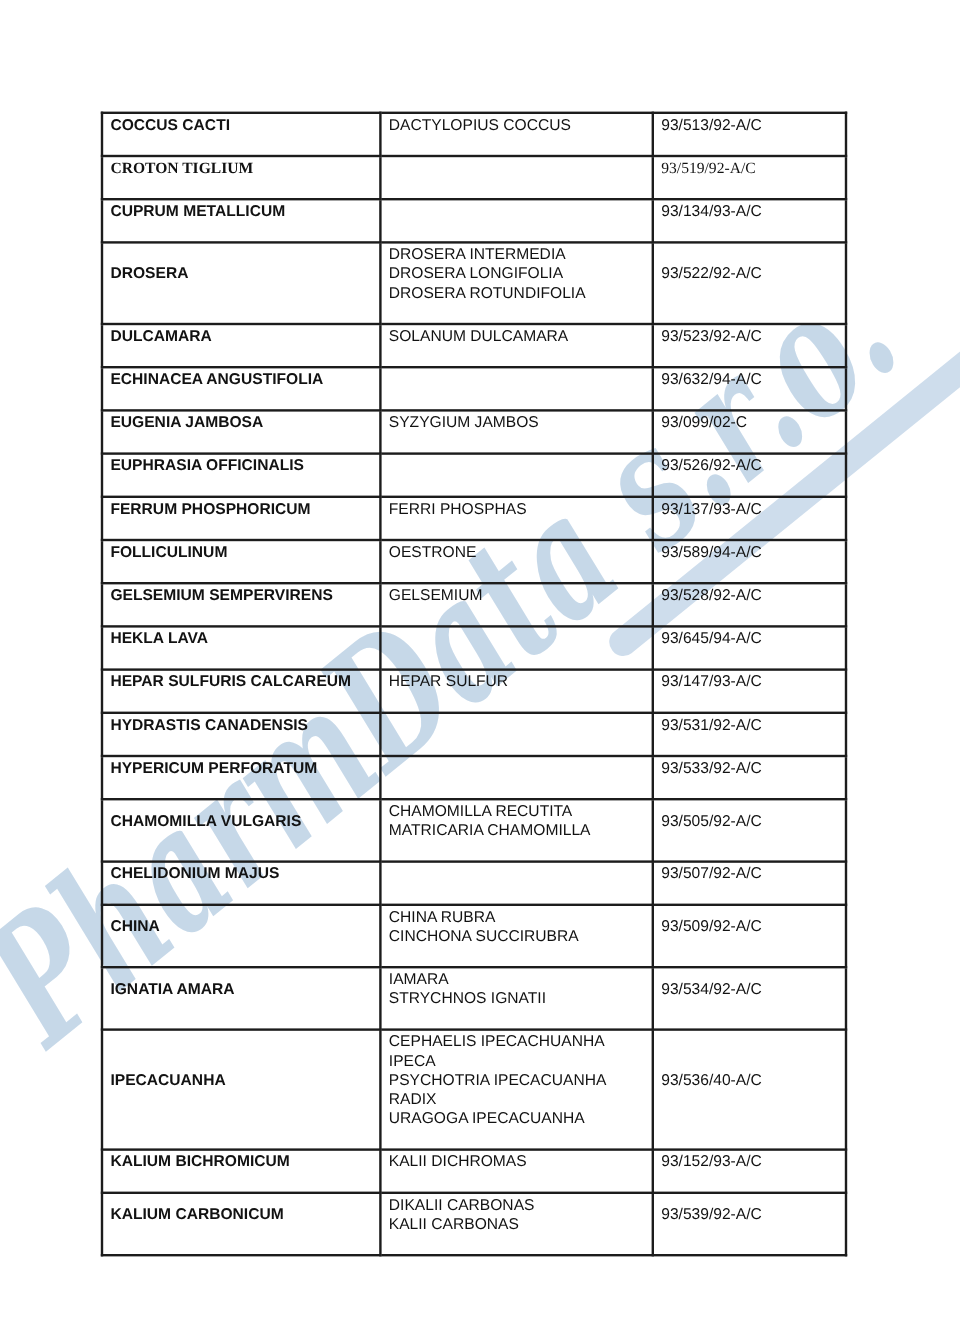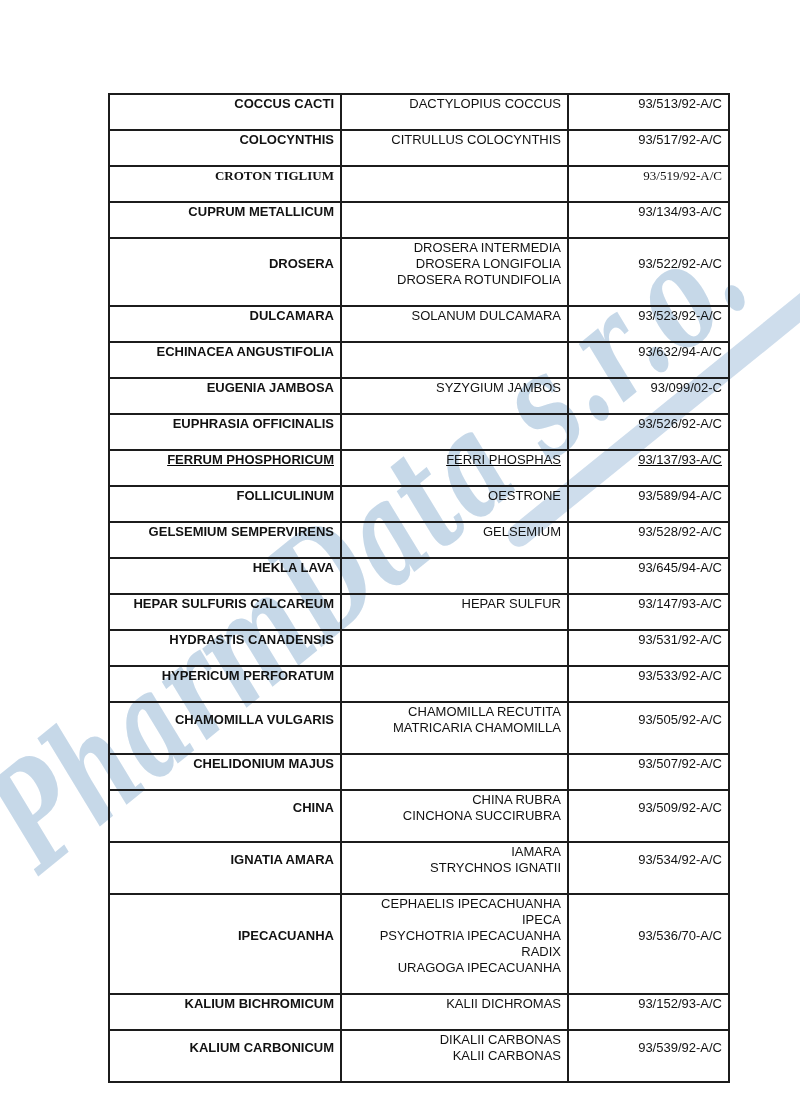--- a/index.html
+++ b/index.html
@@ -34,27 +34,26 @@
     font-style: italic;
     font-weight: bold;
     opacity: 0.85;
   }
   .watermark-swoosh {
     opacity: 0.75;
   }
   
   table.substances {
     position: absolute;
-    left: 108px;
+    left: 84px;
     top: 93px;
     width: 620px;
     border-collapse: collapse;
     table-layout: fixed;
     z-index: 1;
-    text-align: right;
   }
   table.substances td {
     border: 2px solid #1c1c1c;
     vertical-align: middle;
     padding: 1px 6px;
     font-size: 13px;
     line-height: 16px;
     color: #121212;
     background: transparent;
     overflow: hidden;
@@ -94,33 +93,20 @@
       </td>
       <td class="syn-cell">
         <div class="cell-content">
               <div>DACTYLOPIUS COCCUS</div>
             </div>
       </td>
       <td class="code-cell">
         <div class="cell-content">93/513/92-A/C</div>
       </td>
     </tr>
-        <tr style="height: 32px;">
-      <td class="name-cell">
-        <div class="cell-content">COLOCYNTHIS</div>
-      </td>
-      <td class="syn-cell">
-        <div class="cell-content">
-              <div>CITRULLUS COLOCYNTHIS</div>
-            </div>
-      </td>
-      <td class="code-cell">
-        <div class="cell-content">93/517/92-A/C</div>
-      </td>
-    </tr>
         <tr style="height: 32px; font-family: Liberation Serif, serif;">
       <td class="name-cell">
         <div class="cell-content">CROTON TIGLIUM</div>
       </td>
       <td class="syn-cell">
         <div class="cell-content"></div>
       </td>
       <td class="code-cell">
         <div class="cell-content">93/519/92-A/C</div>
       </td>
@@ -192,21 +178,21 @@
       <td class="name-cell">
         <div class="cell-content">EUPHRASIA OFFICINALIS</div>
       </td>
       <td class="syn-cell">
         <div class="cell-content"></div>
       </td>
       <td class="code-cell">
         <div class="cell-content">93/526/92-A/C</div>
       </td>
     </tr>
-        <tr style="height: 32px; text-decoration: underline;">
+        <tr style="height: 32px;">
       <td class="name-cell">
         <div class="cell-content">FERRUM PHOSPHORICUM</div>
       </td>
       <td class="syn-cell">
         <div class="cell-content">
               <div>FERRI PHOSPHAS</div>
             </div>
       </td>
       <td class="code-cell">
         <div class="cell-content">93/137/93-A/C</div>
@@ -344,21 +330,21 @@
       <td class="syn-cell">
         <div class="cell-content">
               <div>CEPHAELIS IPECACHUANHA</div>
               <div>IPECA</div>
               <div>PSYCHOTRIA IPECACUANHA</div>
               <div>RADIX</div>
               <div>URAGOGA IPECACUANHA</div>
             </div>
       </td>
       <td class="code-cell">
-        <div class="cell-content">93/536/70-A/C</div>
+        <div class="cell-content">93/536/40-A/C</div>
       </td>
     </tr>
         <tr style="height: 32px; border-radius: 17px;">
       <td class="name-cell">
         <div class="cell-content">KALIUM BICHROMICUM</div>
       </td>
       <td class="syn-cell">
         <div class="cell-content">
               <div>KALII DICHROMAS</div>
             </div>

